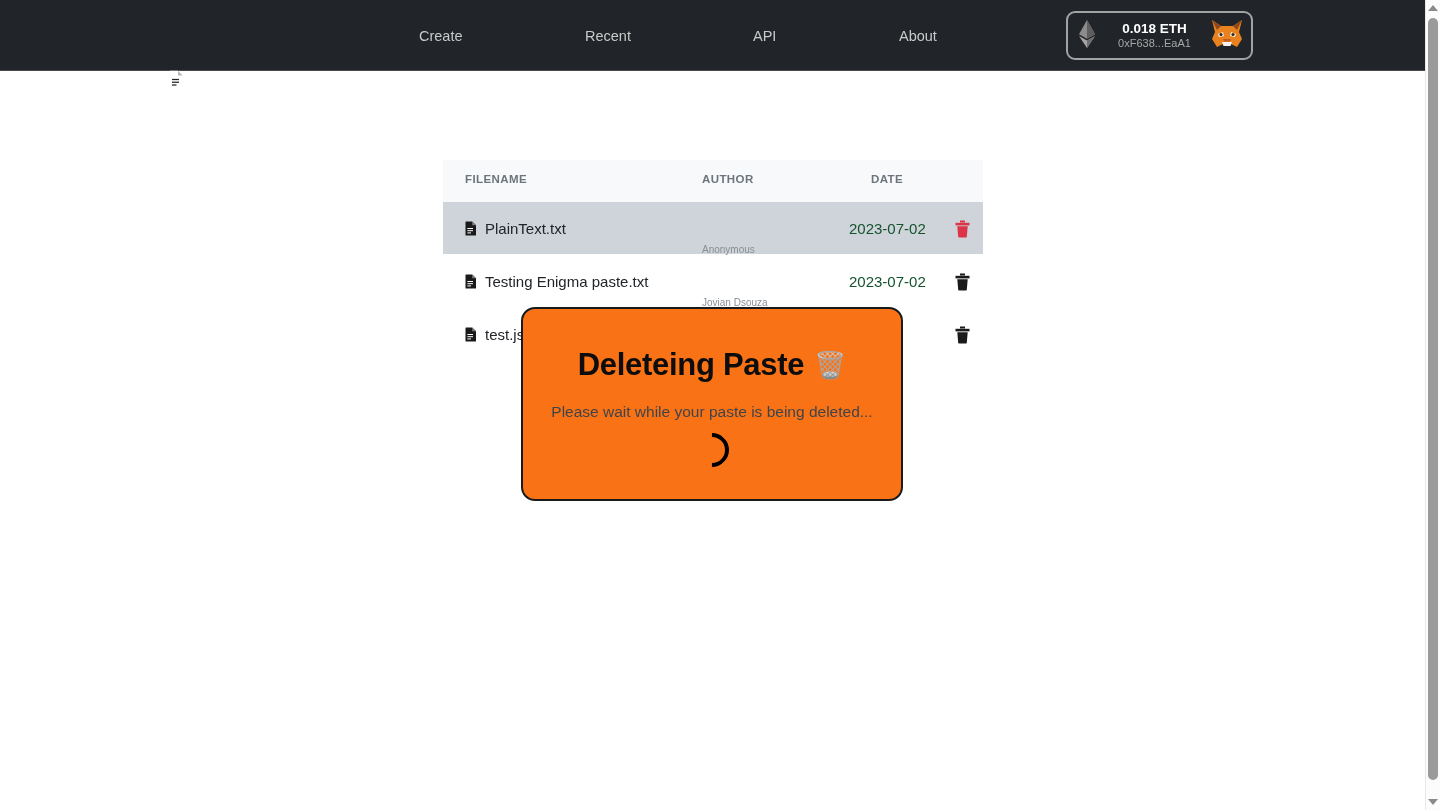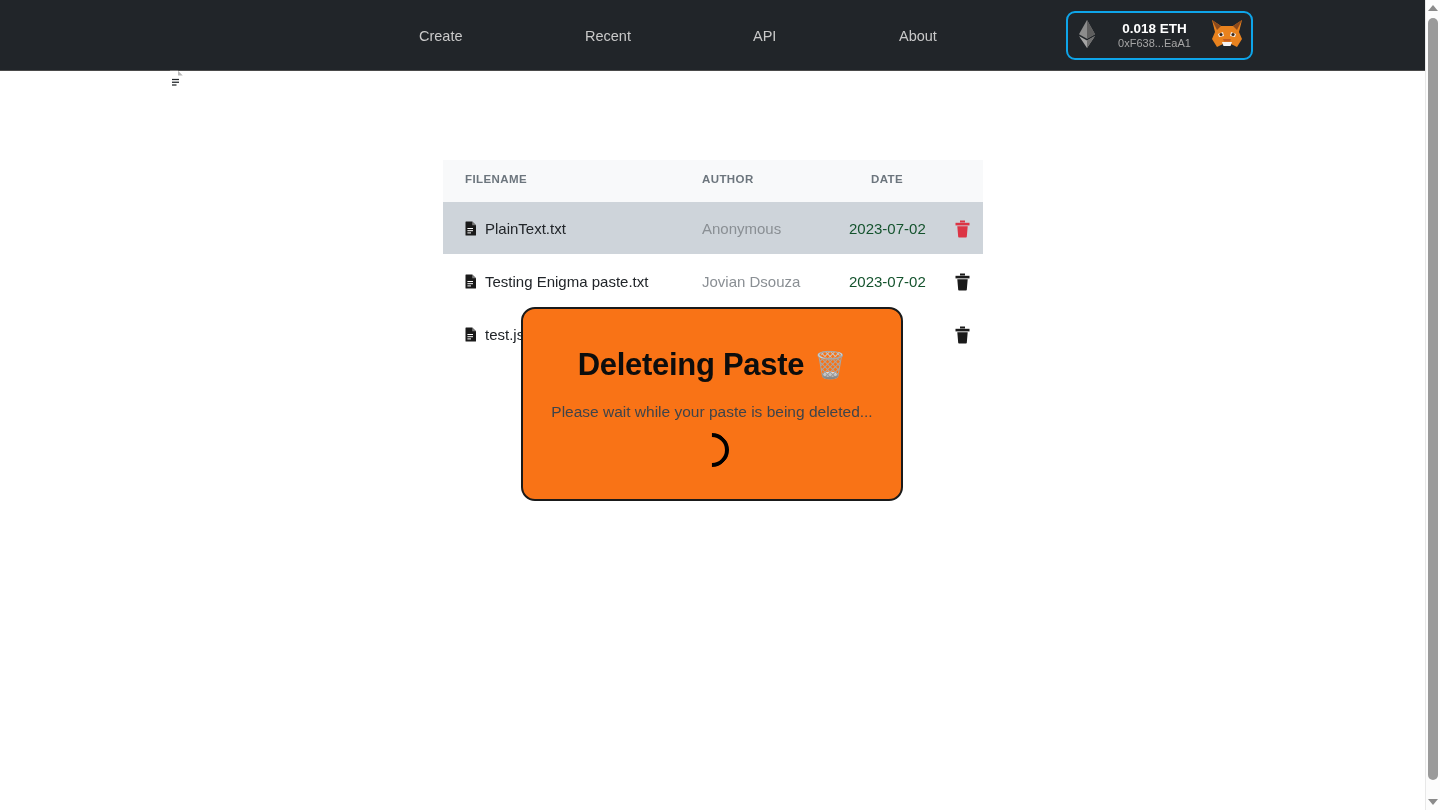--- a/index.html
+++ b/index.html
@@ -89,21 +89,21 @@
   .nav-link.n3 { left: 899px; }
 
   
   .wallet {
     position: absolute;
     left: 1066px;
     top: 11px;
     width: 187px;
     height: 49px;
     background: #212529;
-    border: 2px solid #0ea5e9;
+    border: 2px solid #a3a3a3;
     border-radius: 9px;
     display: flex;
     align-items: center;
     padding: 0 6px;
     gap: 4px;
   }
 
   .eth-icon {
     width: 26px;
     height: 34px;
@@ -187,21 +187,22 @@
     gap: 8px;
     color: #212529;
     font-size: 15px;
   }
 
   .file-icon { width: 12px; height: 15px; display: block; flex: 0 0 auto; }
 
   .cell-author {
     left: 259px;
     color: #8a8f94;
-    font-size: 15px;
+    font-size: 10px;
+    align-items: flex-end;
   }
 
   .cell-date {
     left: 406px;
     color: #14532d;
     font-size: 15px;
   }
 
   .cell-delete {
     left: 508px;

